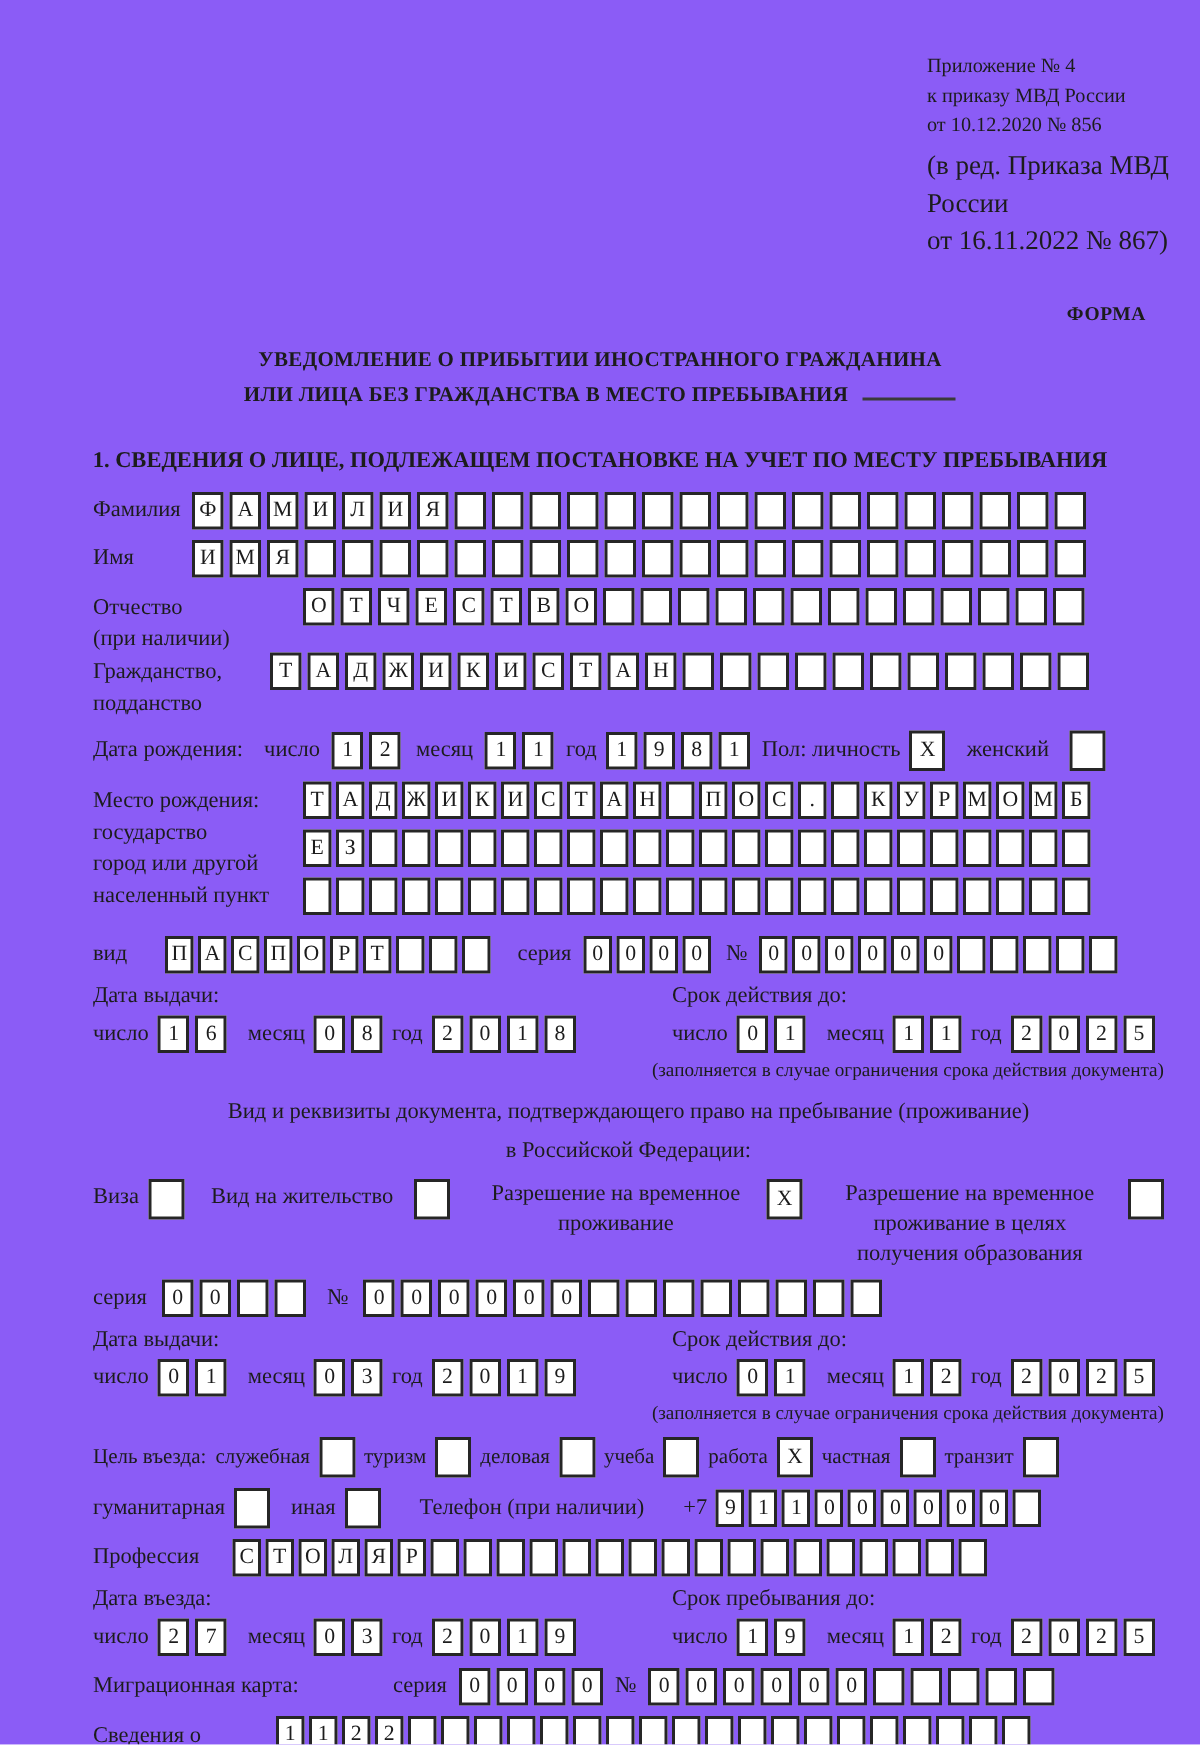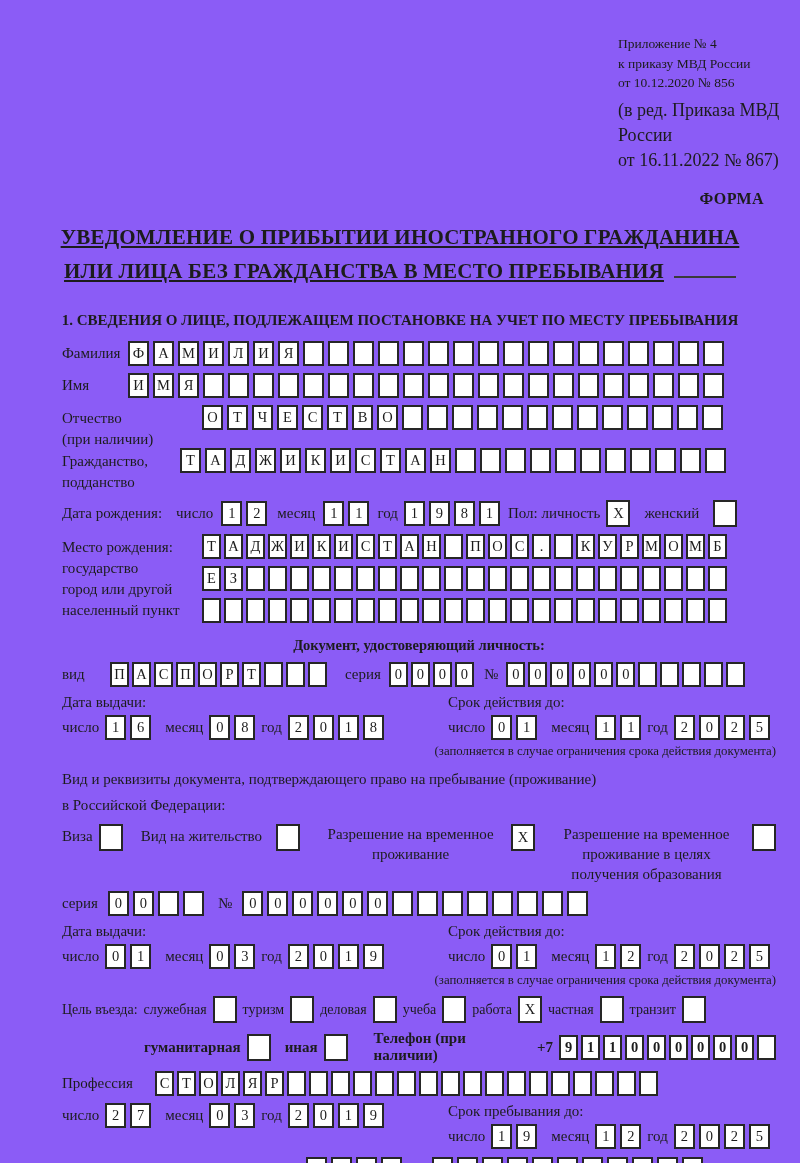--- a/index.html
+++ b/index.html
@@ -4,22 +4,22 @@
 <style>
   * { margin:0; padding:0; box-sizing:border-box; }
   html,body { background:#ffffff; }
   .page {
     width:800px; height:1163px; background:#8b5cf6; color:#1c1c1c;
     font-family:"Liberation Serif","DejaVu Serif",serif;
     overflow:hidden; position:relative; margin:0 auto;
   }
   .hdr { margin:34px 10px 0 618px; font-size:13.5px; line-height:1.45; }
   .hdr-edit { margin:5px 10px 0 618px; font-size:18px; line-height:1.4; }
-  .forma { text-align:right; margin:17px 36px 0 0; font-weight:bold; font-size:16px; letter-spacing:.4px; }
-  .title { text-align:center; margin-top:13px; font-weight:bold; font-size:21px; line-height:1.6; letter-spacing:.2px;text-decoration:underline; }
+  .forma { text-align:right; margin:28px 36px 0 0; font-weight:bold; font-size:13px; letter-spacing:.4px; }
+  .title { text-align:center; margin-top:13px; font-weight:bold; font-size:14px; line-height:1.6; letter-spacing:.2px; }
   .blank-line { display:inline-block; width:62px; border-bottom:2.2px solid #3a3a3a; height:.9em; margin-left:10px; }
   .sec-heading { text-align:center; margin-top:24px; font-weight:bold; font-size:15px; }
   .body { padding:12px 24px 0 62px; font-size:15px; }
 
   .row { display:flex; align-items:flex-start; margin-bottom:7px; }
   .row.vcenter { align-items:center; }
   .mbneg { margin-bottom:-2px; }
   .lbl { flex:none; line-height:19px; padding-top:3px; }
   .lbl2 { line-height:21px; }
 
@@ -41,21 +41,21 @@
   .stack .cells { margin-bottom:7px; }
   .doc-heading { text-align:center; font-weight:bold; font-size:14.5px; margin:6px 0 8px 0; }
 
   .dcols { display:flex; margin-top:4px; }
   .dcol-l { width:330px; }
   .dcol-r { flex:1; padding-left:56px; }
   .dtitle { text-align:left; margin-bottom:4px; font-size:15px; }
   .date-line { display:flex; align-items:center; gap:6px; }
   .date-line .dlbl { flex:none; }
   .note-r { text-align:right; font-size:12.8px; margin:4px 0 8px 0; }
-  .intro { line-height:1.7; font-size:15px; }
+  .intro { line-height:1.7; font-size:15px;text-align:center; }
   .wrap185 { width:186px; text-align:center; line-height:20px; }
   .wrap200 { width:196px; text-align:center; line-height:20px; }
   .opt { display:flex; align-items:center; gap:6px; }
   .purpose-row { font-size:14px; }
 </style>
 </head>
 <body>
 
 <div class="page">
 
@@ -311,21 +311,20 @@
             <span class="cell"></span>
             <span class="cell"></span>
             <span class="cell"></span>
             <span class="cell"></span>
             <span class="cell"></span>
             <span class="cell"></span>
           </div>
       </div>
     </div>
 
-    <div class="doc-heading">Документ, удостоверяющий личность:</div>
 
     <div class="row vcenter">
       <span class="w48">вид</span>
       <span class="cells tight">
           <span class="cell">П</span>
           <span class="cell">А</span>
           <span class="cell">С</span>
           <span class="cell">П</span>
           <span class="cell">О</span>
           <span class="cell">Р</span>
@@ -543,21 +542,21 @@
           </span>
         </span>
       <span class="opt g6">
           <span>транзит</span>
           <span class="cells cb">
             <span class="cell"></span>
           </span>
         </span>
     </div>
 
-    <div class="row vcenter" style="margin-left:82px;font-weight:bold;">
+    <div class="row vcenter" style="">
       <span class="opt">
           <span>гуманитарная</span>
           <span class="cells cb">
             <span class="cell"></span>
           </span>
         </span>
       <span class="opt g14">
           <span>иная</span>
           <span class="cells cb">
             <span class="cell"></span>
@@ -603,20 +602,21 @@
           <span class="cell"></span>
           <span class="cell"></span>
           <span class="cell"></span>
           <span class="cell"></span>
           <span class="cell"></span>
         </div>
     </div>
 
     <div class="dcols">
       <div class="dcol-l">
+        <div class="dtitle">Дата въезда:</div>
         <div class="date-line">
           <span class="dlbl">число</span>
           <span class="cells">
               <span class="cell">2</span>
               <span class="cell">7</span>
             </span>
           <span class="dlbl g8">месяц</span>
           <span class="cells">
               <span class="cell">0</span>
               <span class="cell">3</span>

